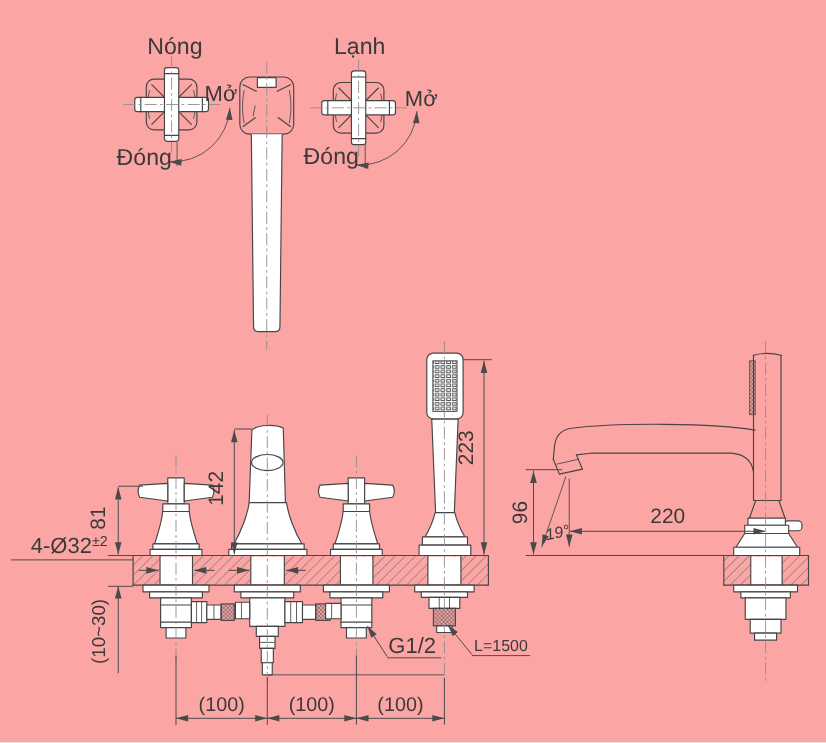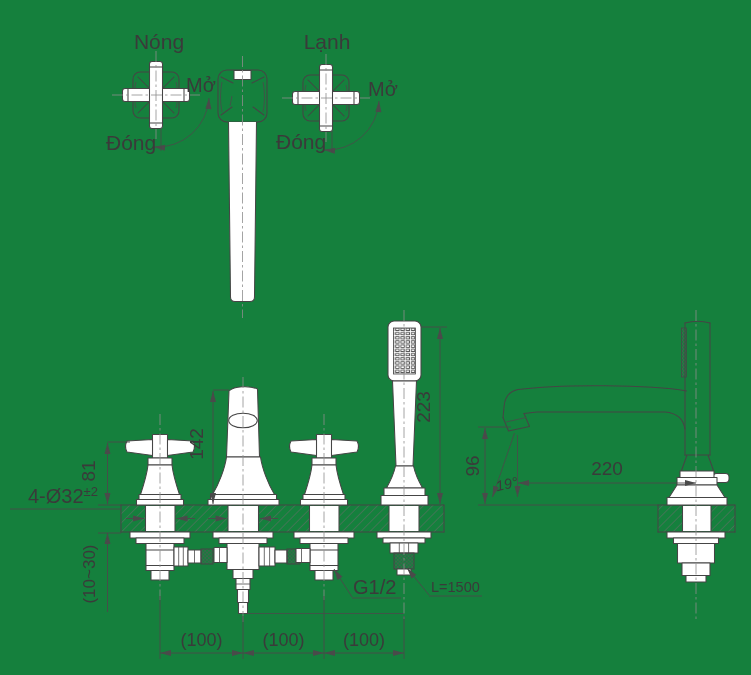--- a/index.html
+++ b/index.html
@@ -1,16 +1,16 @@
 <!DOCTYPE html>
 <html><head>
 <meta charset="utf-8">
 <style>
   html,body{margin:0;padding:0;background:#ffffff;}
-  #stage{position:relative;width:751px;height:675px;background:#15803d;overflow:hidden;
+  #stage{position:relative;width:751px;height:675px;background:#fca5a5;overflow:hidden;
          font-family:"Liberation Sans","DejaVu Sans",sans-serif;}
   svg{display:block;}
   .ln{fill:none;stroke:#454545;stroke-width:1.05;stroke-linecap:round;stroke-linejoin:round;}
   .lnf{fill:#ffffff;stroke:#454545;stroke-width:1.05;stroke-linejoin:round;}
   .thin{fill:none;stroke:#4a4a4a;stroke-width:0.8;}
   .dim{fill:none;stroke:#4a4a4a;stroke-width:0.9;}
   .cl{fill:none;stroke:#8d8d8d;stroke-width:0.8;stroke-dasharray:11 3 2.5 3;}
   text{fill:#3a3a3a;}
   .t21{font-size:21px;}
   .t20{font-size:20px;}

